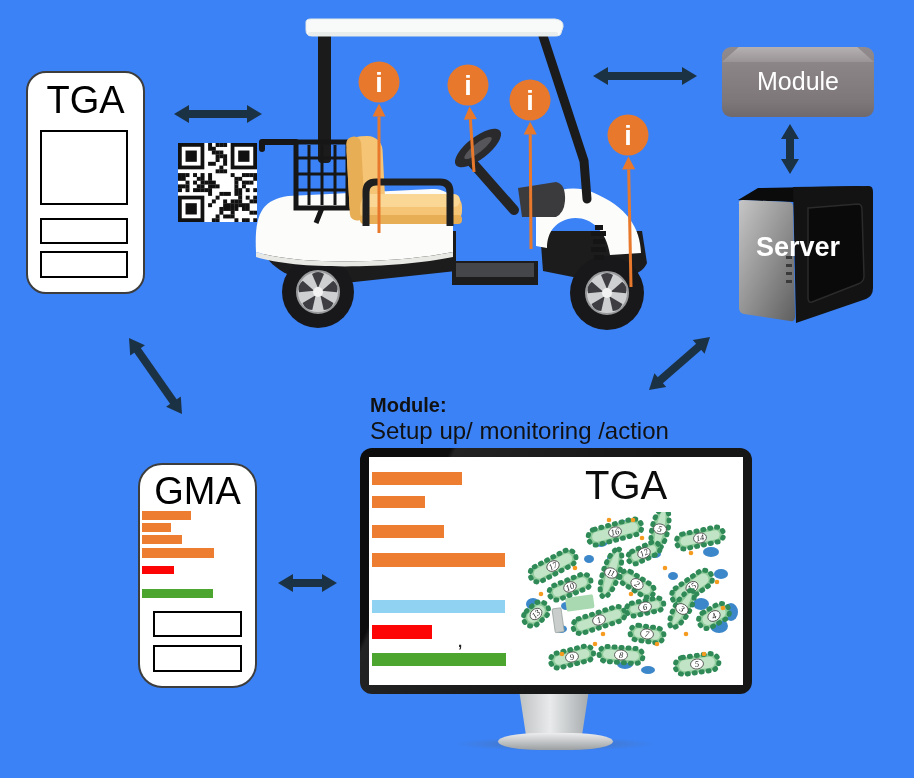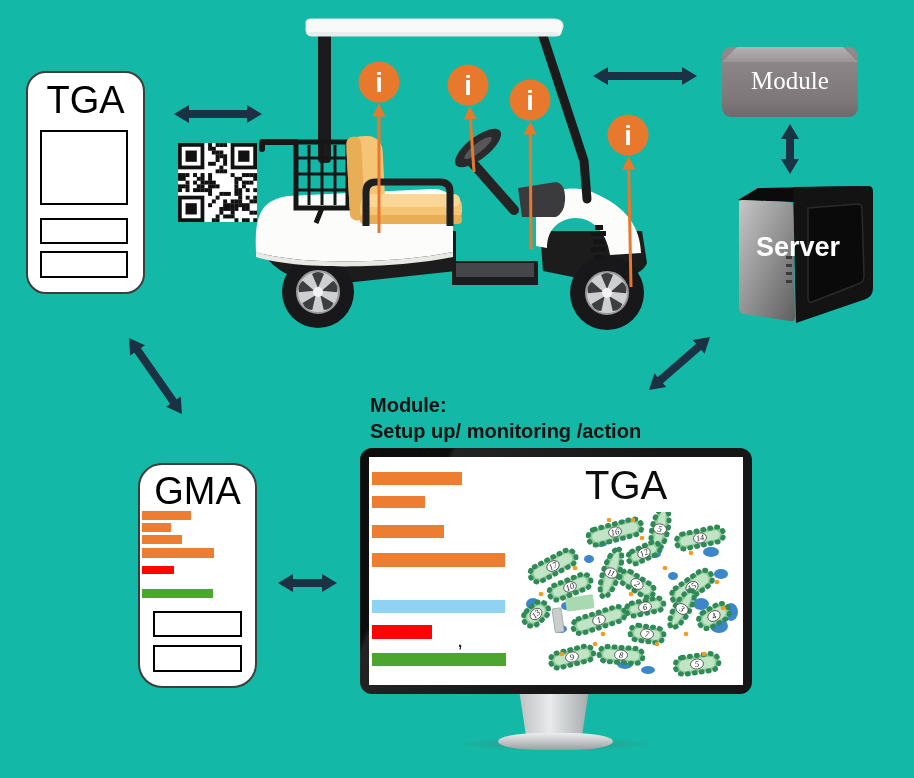--- a/index.html
+++ b/index.html
@@ -1,43 +1,43 @@
 <!DOCTYPE html>
 <html><head>
 <meta charset="utf-8">
 <style>
   html,body{margin:0;padding:0;background:#fff;}
-  #canvas{position:relative;width:914px;height:778px;background:#14b8a6;overflow:hidden;
+  #canvas{position:relative;width:914px;height:778px;background:#3b82f6;overflow:hidden;
           font-family:"Liberation Sans",sans-serif;}
   .abs{position:absolute;}
   
   .phone{position:absolute;border:2px solid #3d3d3d;background:#fff;}
   .phone-title{position:absolute;width:100%;text-align:center;font-size:38px;color:#000;letter-spacing:0;}
   .ph-rect{position:absolute;border:2px solid #000;background:#fff;}
   .bar{position:absolute;}
   
   #portal-caption{position:absolute;left:370px;top:392px;color:#111;}
   #portal-caption .h{font-weight:bold;font-size:20px;line-height:26px;}
-  #portal-caption .s{font-weight:bold;font-size:20px;line-height:26px;}
+  #portal-caption .s{font-weight:normal;font-size:24px;line-height:26px;}
   
   #monitor{position:absolute;left:360px;top:448px;width:392px;height:246px;background:#151515;border-radius:12px;
            background:linear-gradient(115deg,#0d0d0d 18%,#232323 19%,#161616 60%);}
   #monitor-screen{position:absolute;left:9px;top:9px;width:374px;height:228px;background:#fff;overflow:hidden;}
   #monitor-title{position:absolute;left:216px;top:6px;font-size:40px;color:#0c0c0c;}
   #monitor-note{position:absolute;left:89px;top:176px;font-size:15px;font-weight:bold;color:#222;}
   #monitor-neck{position:absolute;left:515px;top:694px;width:78px;height:41px;
       background:linear-gradient(to right,#b9bcbd,#e8eaeb 45%,#9fa3a5);
       clip-path:polygon(6% 0,94% 0,86% 100%,14% 100%);}
   #monitor-base{position:absolute;left:498px;top:733px;width:115px;height:17px;border-radius:50%/70%;
       background:linear-gradient(#ecedee,#9b9fa1);}
   #monitor-shadow{position:absolute;left:455px;top:737px;width:200px;height:14px;border-radius:50%;
       background:radial-gradient(closest-side,rgba(90,95,97,.45),rgba(0,0,0,0));}
   
-  #module-box{position:absolute;left:722px;top:47px;width:136px;height:70px;border-radius:9px;overflow:hidden;
-      background:linear-gradient(#928b8d,#7e7779 78%,#6f696b);font-family:Liberation Serif, serif;}
+  #module-box{position:absolute;left:722px;top:47px;width:152px;height:70px;border-radius:9px;overflow:hidden;
+      background:linear-gradient(#928b8d,#7e7779 78%,#6f696b);}
   #module-top{position:absolute;left:0;top:0;width:100%;height:15px;
       background:linear-gradient(#b5b0b2,#9a9496);clip-path:polygon(11% 0,89% 0,100% 100%,0 100%);}
   #module-label{position:absolute;width:100%;top:20px;text-align:center;color:#fff;font-size:25px;}
   svg{display:block;}
   .noptr{pointer-events:none;}
 </style>
 </head>
 <body>
 
 <div id="canvas">

